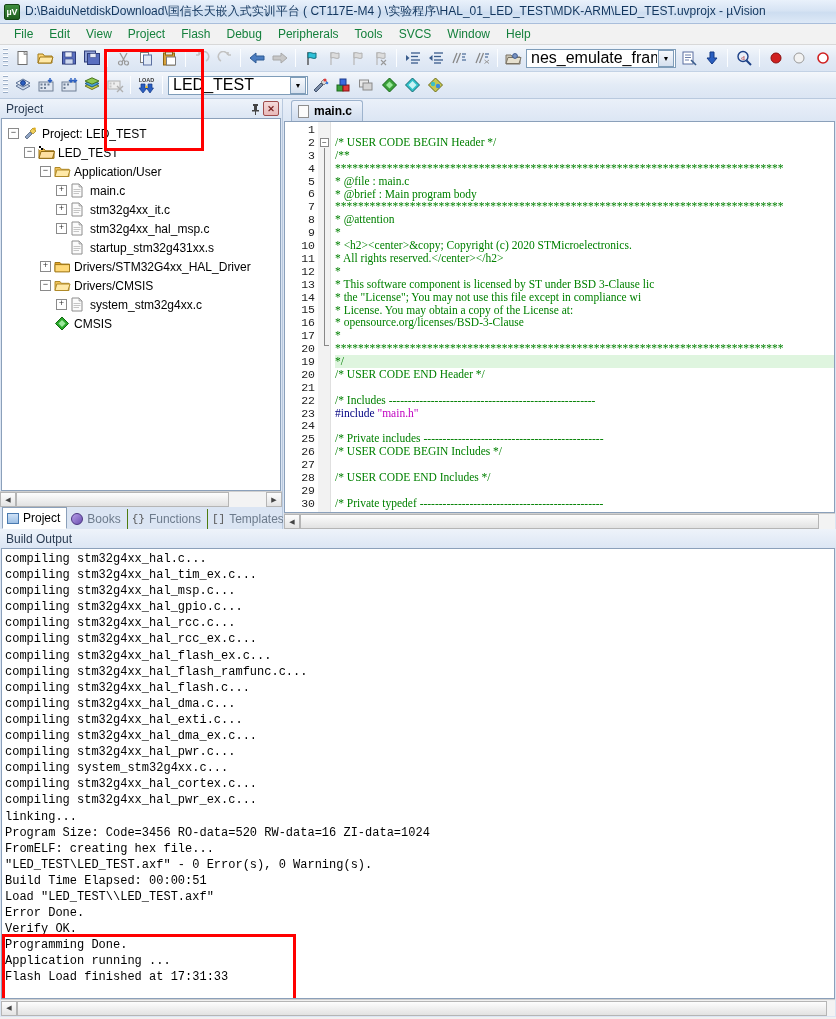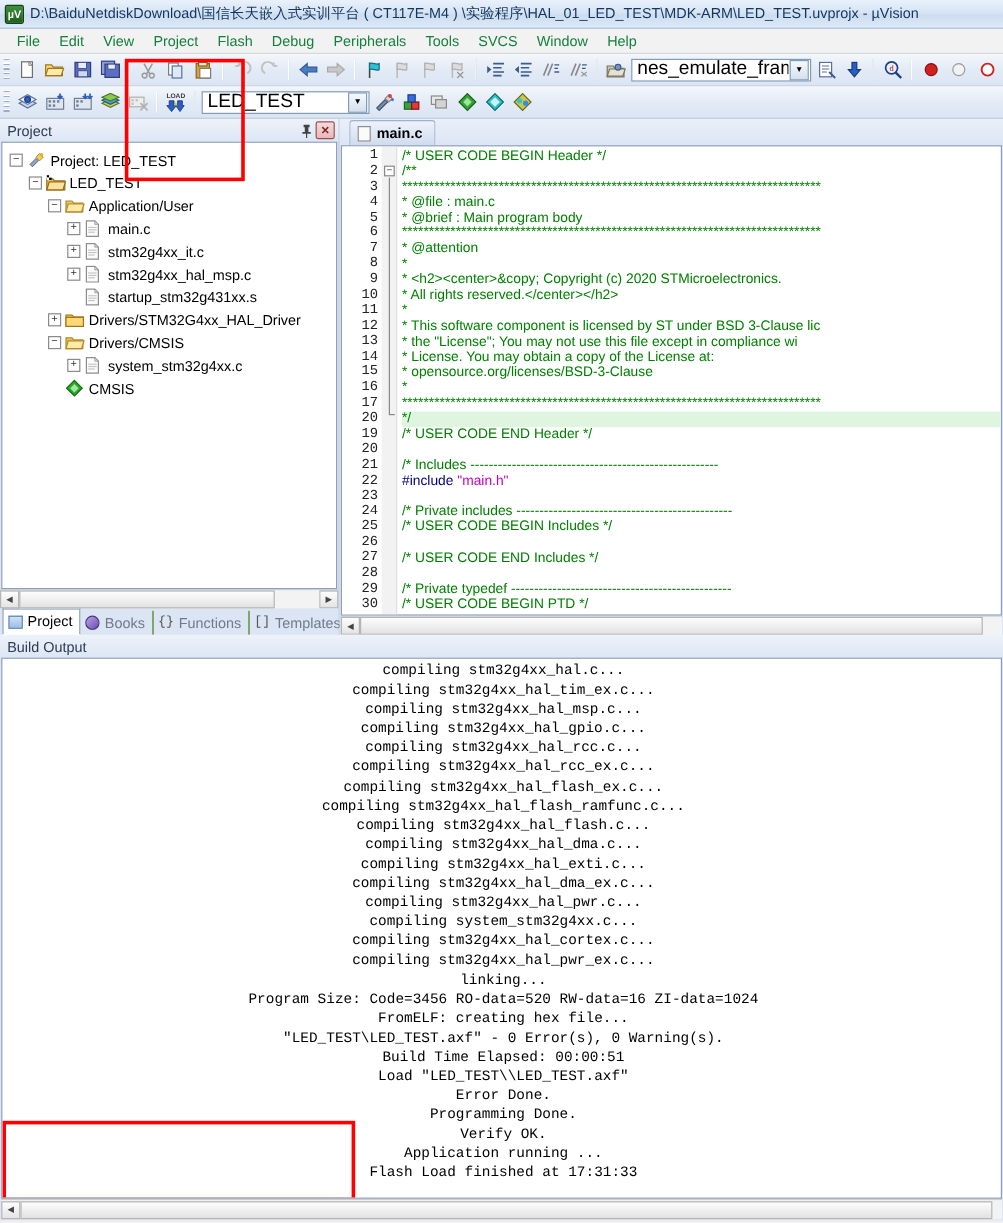--- a/index.html
+++ b/index.html
@@ -260,22 +260,22 @@
     font-size: 8px; line-height: 7px; text-align: center; color: #333;
   }
   .fold-line {
     position: absolute; left: 6px; width: 1px; background: #888;
   }
   .fold-end {
     position: absolute; left: 6px; width: 5px; height: 1px; background: #888;
   }
   .codearea {
     flex: 1; position: relative;
-    padding-top: 2px; padding-left: 4px;
-    font-family: Liberation Sans, sans-serif;
+    padding-top: 14px; padding-left: 4px;
+    font-family: Liberation Serif, serif;
     font-size: 11.5px;
     overflow: hidden;
     white-space: nowrap;
   }
   .codearea .ln {
     height: 12.9px; line-height: 12.9px;
     color: #008000;
   }
   .codearea .ln.hl { background: #dff5df; }
   .kw-pre { color: #000080; }
@@ -286,21 +286,20 @@
     border-top: 1px solid #cfcfcf;
     display: flex; align-items: center;
     margin: 0 1px;
   }
 
   
   .build-panel {
     height: 100%;
     display: flex; flex-direction: column;
     background: #dbe5f3;
-    text-align: center;
   }
   .build-head {
     height: 19px;
     display: flex; align-items: center;
     padding-left: 6px;
     font-size: 12px; color: #2a3b52;
     background: linear-gradient(to bottom,#eef3fa,#dce6f4);
   }
   .build-body {
     flex: 1;
@@ -992,22 +991,22 @@
     <div class="bl">compiling system_stm32g4xx.c...</div>
     <div class="bl">compiling stm32g4xx_hal_cortex.c...</div>
     <div class="bl">compiling stm32g4xx_hal_pwr_ex.c...</div>
     <div class="bl">linking...</div>
     <div class="bl">Program Size: Code=3456 RO-data=520 RW-data=16 ZI-data=1024</div>
     <div class="bl">FromELF: creating hex file...</div>
     <div class="bl">"LED_TEST\LED_TEST.axf" - 0 Error(s), 0 Warning(s).</div>
     <div class="bl">Build Time Elapsed:  00:00:51</div>
     <div class="bl">Load "LED_TEST\\LED_TEST.axf"</div>
     <div class="bl">Error Done.</div>
+    <div class="bl">Verify OK.</div>
     <div class="bl">Programming Done.</div>
-    <div class="bl">Verify OK.</div>
     <div class="bl">Application running ...</div>
     <div class="bl">Flash Load finished at 17:31:33</div>
 
     <div class="anno-box" style="left:0px; top:385px; width:294px; height:67px;"></div>
   </div>
   <div class="build-scroll-h">
     <div class="sc-arrow">◀</div>
     <div class="sc-track">
       <div class="sc-thumb-h" style="width:99%"></div>
     </div>

